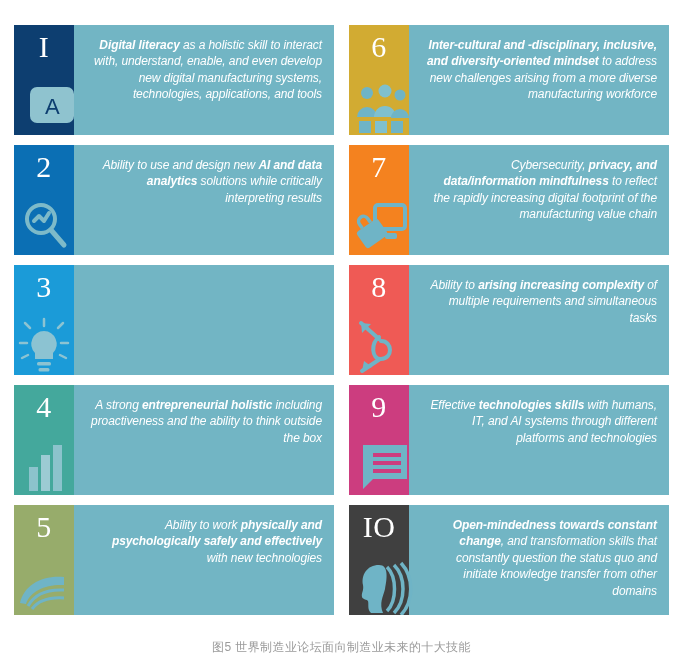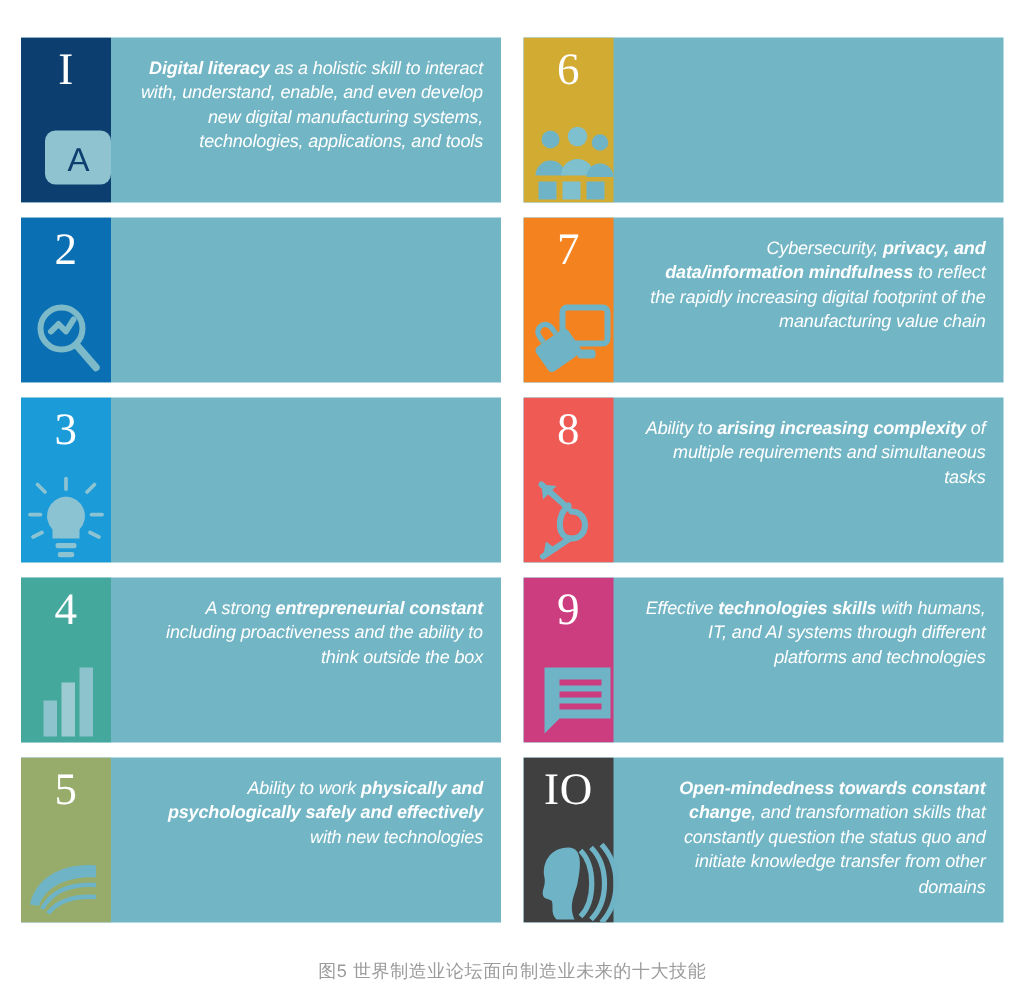--- a/index.html
+++ b/index.html
@@ -135,20 +135,21 @@
         <div class="card-bar" style="background:#0b6fb4">
           <div class="card-num">2</div>
           <div class="card-icon">
             <svg width="60" height="58" viewBox="0 0 60 58">
               <circle cx="27" cy="22" r="14" fill="none" stroke="#7dbac9" stroke-width="4"></circle>
               <path d="M20 24 l5 -5 l5 5 l5 -8" fill="none" stroke="#7dbac9" stroke-width="4" stroke-linecap="round" stroke-linejoin="round"></path>
               <line x1="37" y1="33" x2="50" y2="48" stroke="#7dbac9" stroke-width="5" stroke-linecap="round"></line>
             </svg>
           </div>
         </div>
+        <div class="card-body">Ability to use and design new <b>AI and data analytics</b> solutions while critically interpreting results</div>
       </div>
 
       <div class="card">
         <div class="card-bar" style="background:#1b9bd8">
           <div class="card-num">3</div>
           <div class="card-icon">
             <svg width="60" height="58" viewBox="0 0 60 58">
               <path d="M30 14 a13 13 0 0 1 9 22 v6 h-18 v-6 a13 13 0 0 1 9 -22 z" fill="#8cc3d2"></path>
               <rect x="23" y="45" width="14" height="3.5" rx="1.5" fill="#8cc3d2"></rect>
               <rect x="24.5" y="51" width="11" height="3.5" rx="1.5" fill="#8cc3d2"></rect>
@@ -168,21 +169,21 @@
         <div class="card-bar" style="background:#44a89c">
           <div class="card-num">4</div>
           <div class="card-icon">
             <svg width="60" height="58" viewBox="0 0 60 58">
               <rect x="15" y="30" width="9" height="24" fill="#8cc3cc"></rect>
               <rect x="27" y="18" width="9" height="36" fill="#9ccbd3"></rect>
               <rect x="39" y="8" width="9" height="46" fill="#8cc3cc"></rect>
             </svg>
           </div>
         </div>
-        <div class="card-body">A strong <b>entrepreneurial constant</b> including proactiveness and the ability to think outside the box</div>
+        <div class="card-body">A strong <b>entrepreneurial holistic</b> including proactiveness and the ability to think outside the box</div>
       </div>
 
       <div class="card">
         <div class="card-bar" style="background:#97ac6b">
           <div class="card-num">5</div>
           <div class="card-icon">
             <svg width="60" height="58" viewBox="0 0 60 58">
               <path d="M6 46 C10 28 28 18 50 20 L50 28 C32 27 16 34 12 47 Z" fill="#6fb4c6"></path>
               <path d="M14 49 C20 38 32 32 50 33" fill="none" stroke="#6fb4c6" stroke-width="3"></path>
               <path d="M18 52 C24 44 34 40 50 41" fill="none" stroke="#6fb4c6" stroke-width="3"></path>
@@ -206,20 +207,21 @@
               <circle cx="36" cy="14" r="6.5" fill="#7fc0cf"></circle>
               <path d="M25 40 a11 11 0 0 1 22 0 z" fill="#7fc0cf"></path>
               <circle cx="51" cy="18" r="5.5" fill="#6fb4c6"></circle>
               <path d="M42 41 a9 9 0 0 1 18 0 z" fill="#6fb4c6"></path>
               <rect x="10" y="44" width="12" height="12" fill="#6fb4c6"></rect>
               <rect x="26" y="44" width="12" height="12" fill="#7fc0cf"></rect>
               <rect x="42" y="44" width="12" height="12" fill="#6fb4c6"></rect>
             </svg>
           </div>
         </div>
+        <div class="card-body"><b>Inter-cultural and -disciplinary, inclusive, and diversity-oriented mindset</b> to address new challenges arising from a more diverse manufacturing workforce</div>
       </div>
 
       <div class="card">
         <div class="card-bar" style="background:#f4821f">
           <div class="card-num">7</div>
           <div class="card-icon">
             <svg width="60" height="58" viewBox="0 0 60 58">
               <rect x="26" y="8" width="30" height="24" rx="3" fill="none" stroke="#6fb4c6" stroke-width="4"></rect>
               <rect x="36" y="36" width="12" height="6" rx="2" fill="#6fb4c6"></rect>
               <g transform="rotate(-35 24 36)">

